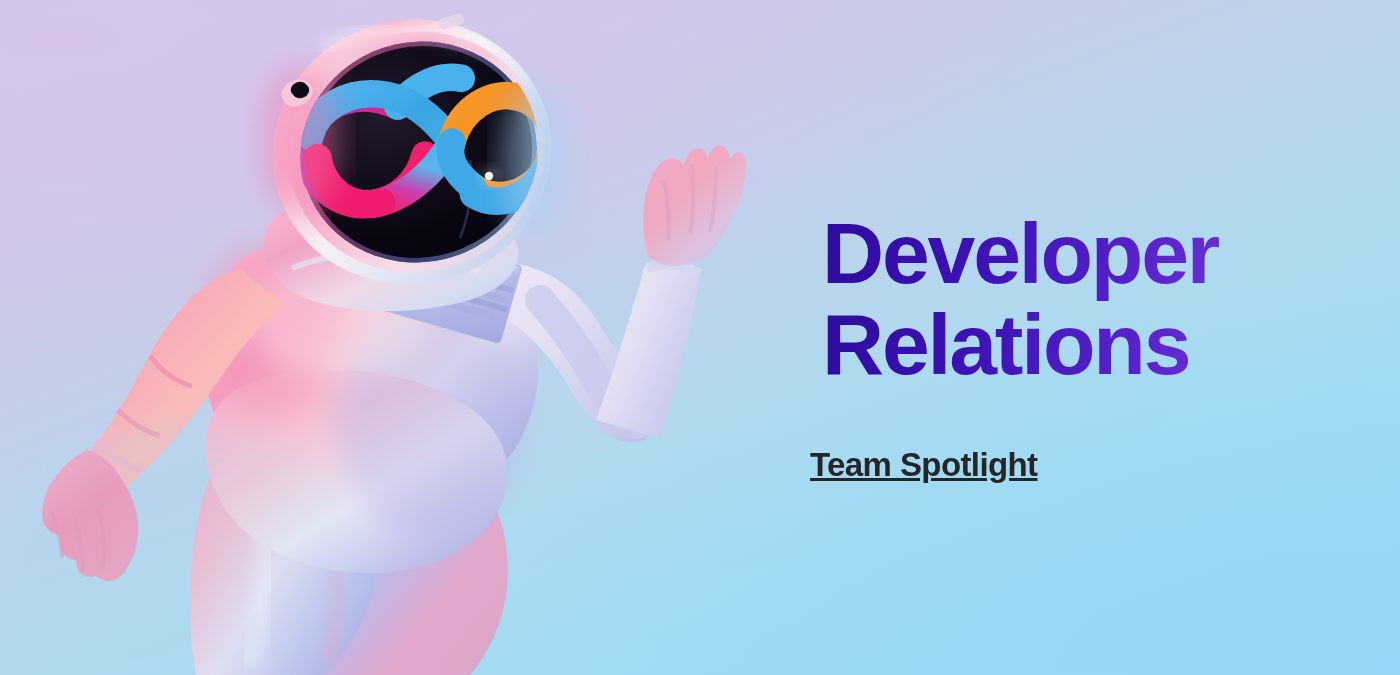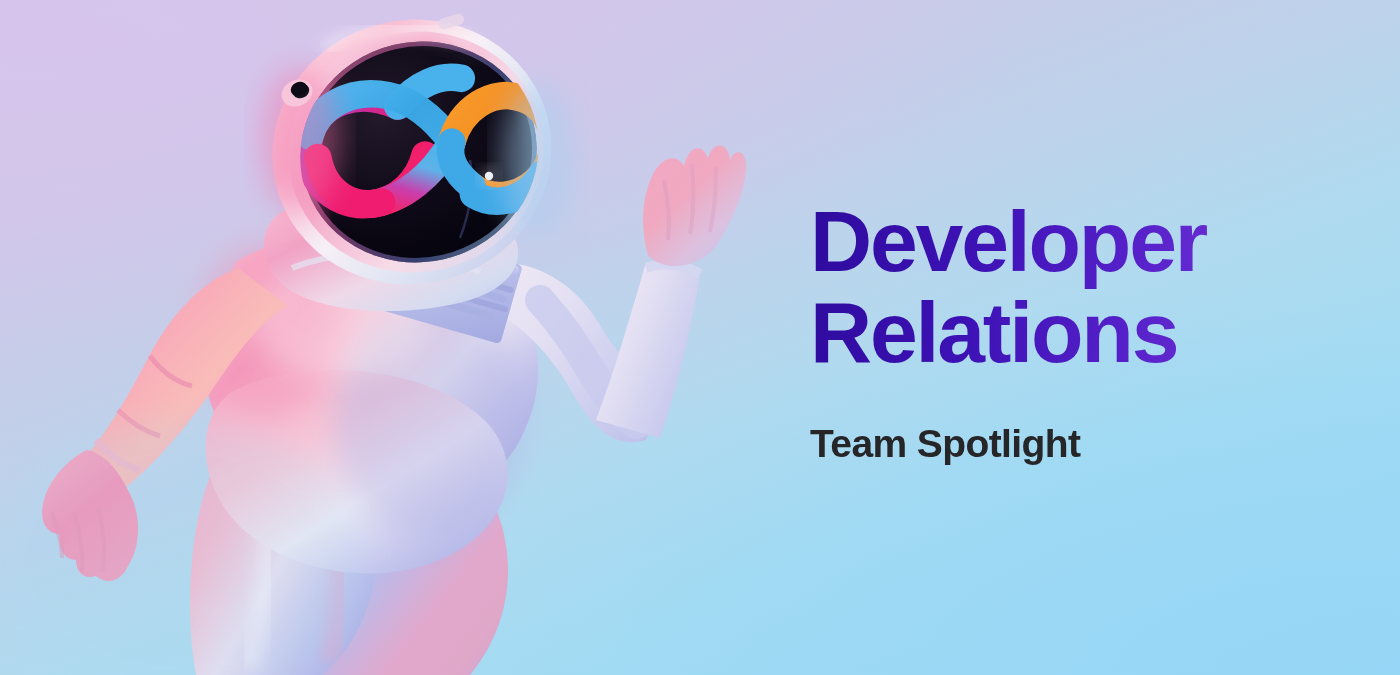--- a/index.html
+++ b/index.html
@@ -66,41 +66,42 @@
   }
 
   
   .text-block {
     position: absolute;
     left: 810px;
     top: 196px;
     width: 540px;
   }
   .headline {
-    margin: 0;
+    margin: 12px;
     font-family: "Liberation Sans", sans-serif;
     font-size: 86px;
     font-weight: 700;
     line-height: 1.06;
     letter-spacing: -2.2px;
     background-image: linear-gradient(95deg, #2e0b9e 0%, #3d12b5 30%, #5520c9 58%, #6c30d4 80%, #7b3fd9 100%);
     -webkit-background-clip: text;
     background-clip: text;
     color: transparent;
     -webkit-text-fill-color: transparent;
     white-space: pre-line;
   }
   .subtitle {
     margin: 0;
     padding-top: 44px;
     font-family: "Liberation Sans", sans-serif;
-    font-size: 39px;
+    font-size: 33px;
     font-weight: 700;
     letter-spacing: -0.6px;
     color: #262629;
+    text-decoration: underline;
   }
 </style>
 </head>
 <body>
 
 <div class="banner">
 
   <div class="bg-gradient"></div>
   <div class="bg-tint-left"></div>
   <div class="bg-tint-right"></div>

